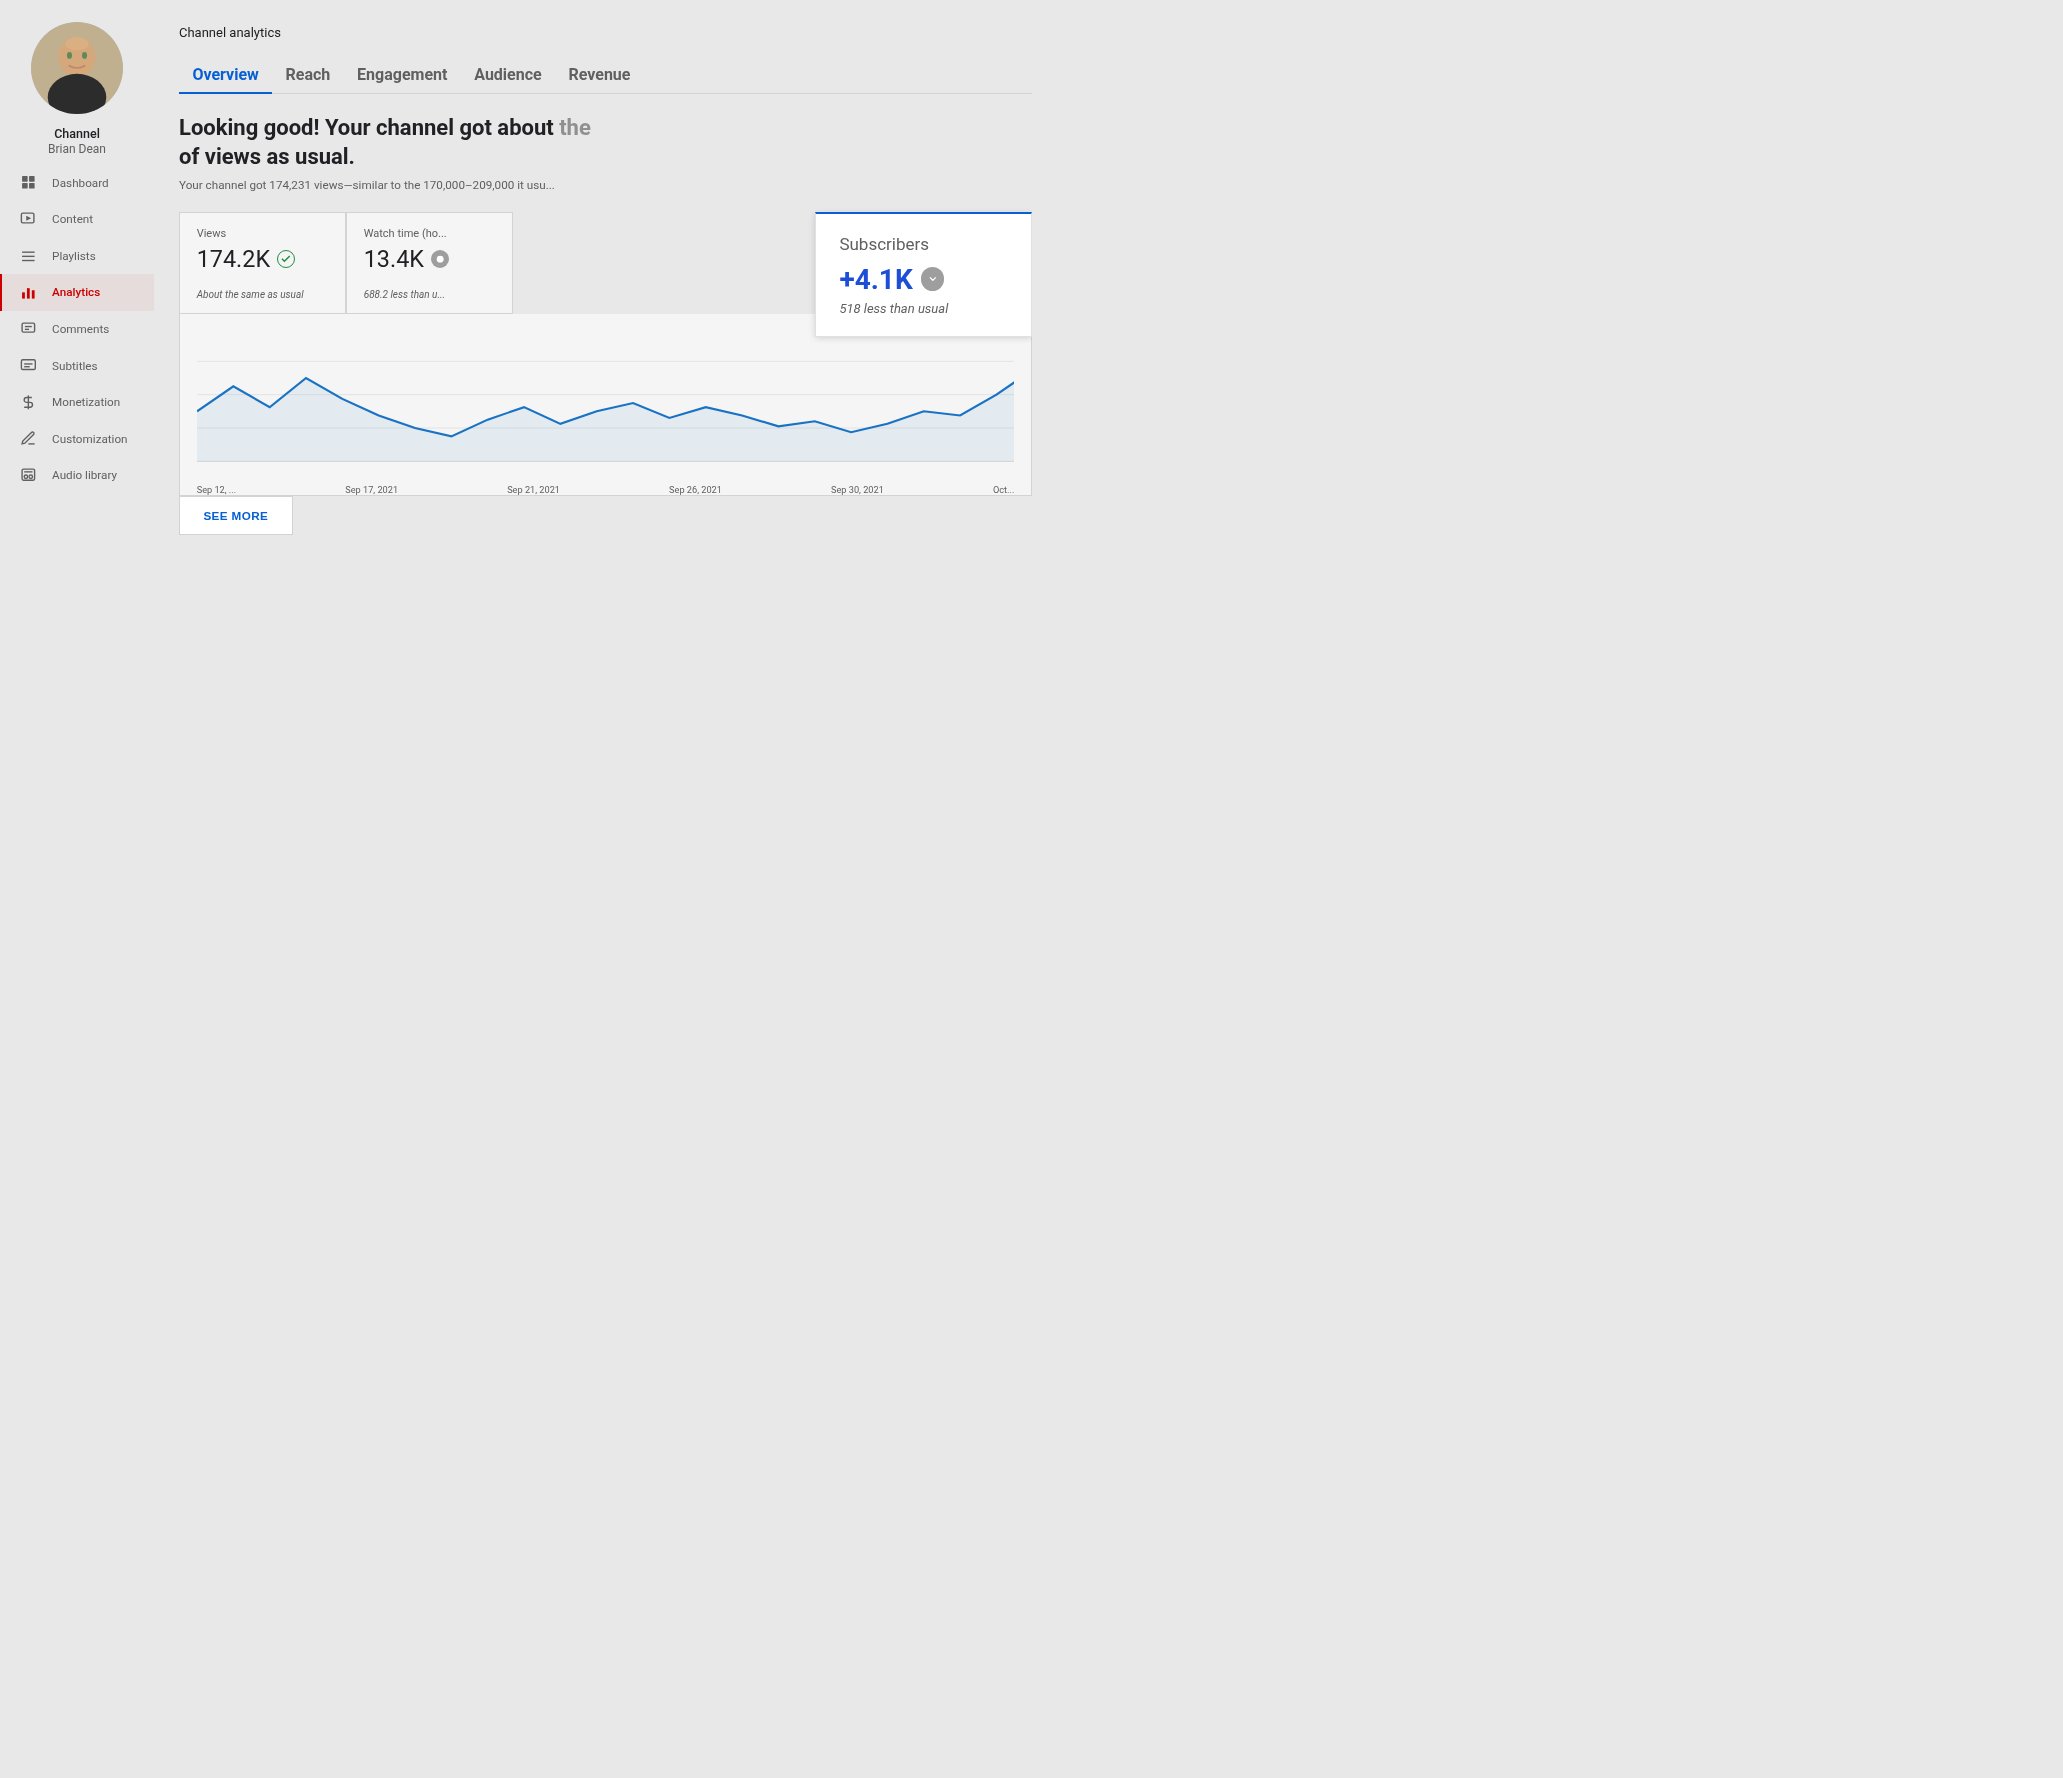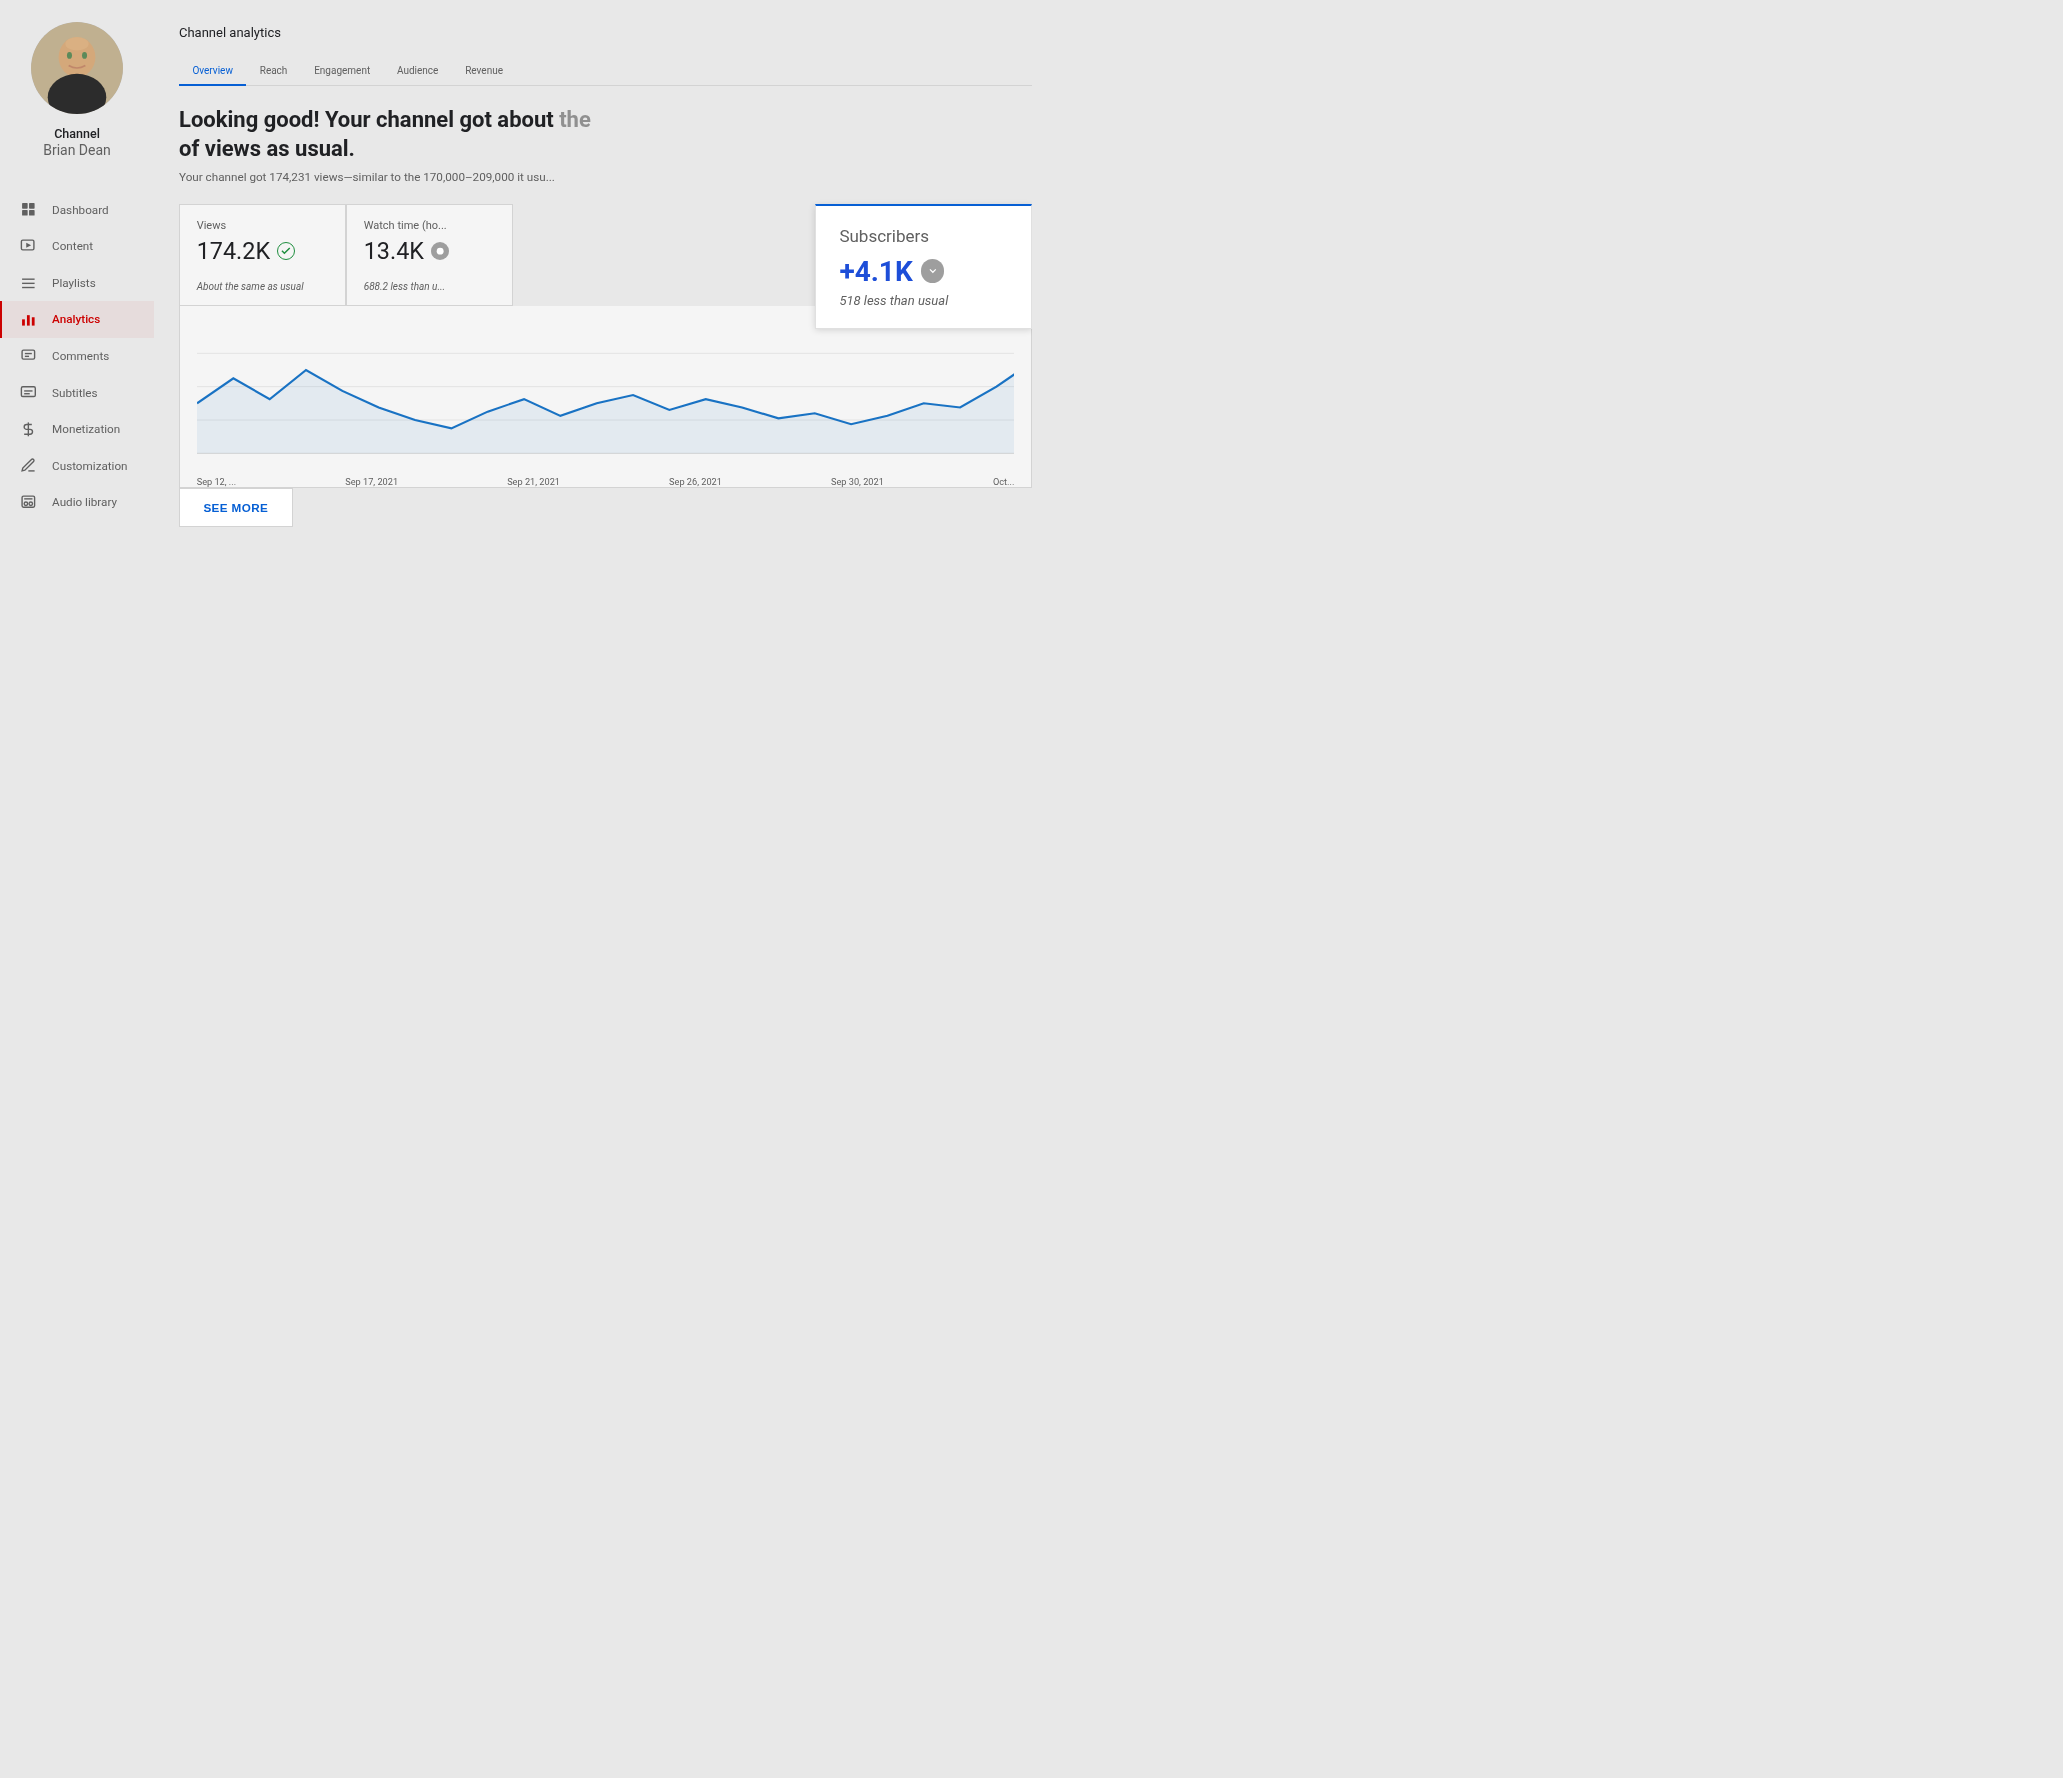--- a/index.html
+++ b/index.html
@@ -39,23 +39,23 @@
     }
 
     .channel-name {
       font-size: 12.5px;
       font-weight: 500;
       color: #202124;
       margin-bottom: 1.7px;
     }
 
     .channel-handle {
-      font-size: 14px;
-      color: #606060;
-      margin-bottom: 33px;
+      font-size: 12px;
+      color: #606060;
+      margin-bottom: 8px;
     }
 
     .nav-items {
       width: 100%;
       list-style: none;
     }
 
     .nav-item {
       display: flex;
       align-items: center;
@@ -103,26 +103,26 @@
     .tabs {
       display: flex;
       align-items: center;
       border-bottom: 0.8px solid #d3d3d3;
       margin-bottom: 20px;
       gap: 0;
     }
 
     .tab {
       padding: 8.3px 13.4px;
-      font-size: 10px;
+      font-size: 16px;
       color: #606060;
       cursor: pointer;
       border-bottom: 2.5px solid transparent;
       margin-bottom: -0.8px;
-      font-weight: 400;
+      font-weight: 700;
     }
 
     .tab.active {
       color: #065fd4;
       border-bottom: 2.5px solid #065fd4;
     }
 
     .summary-text {
       font-size: 22px;
       font-weight: 700;

